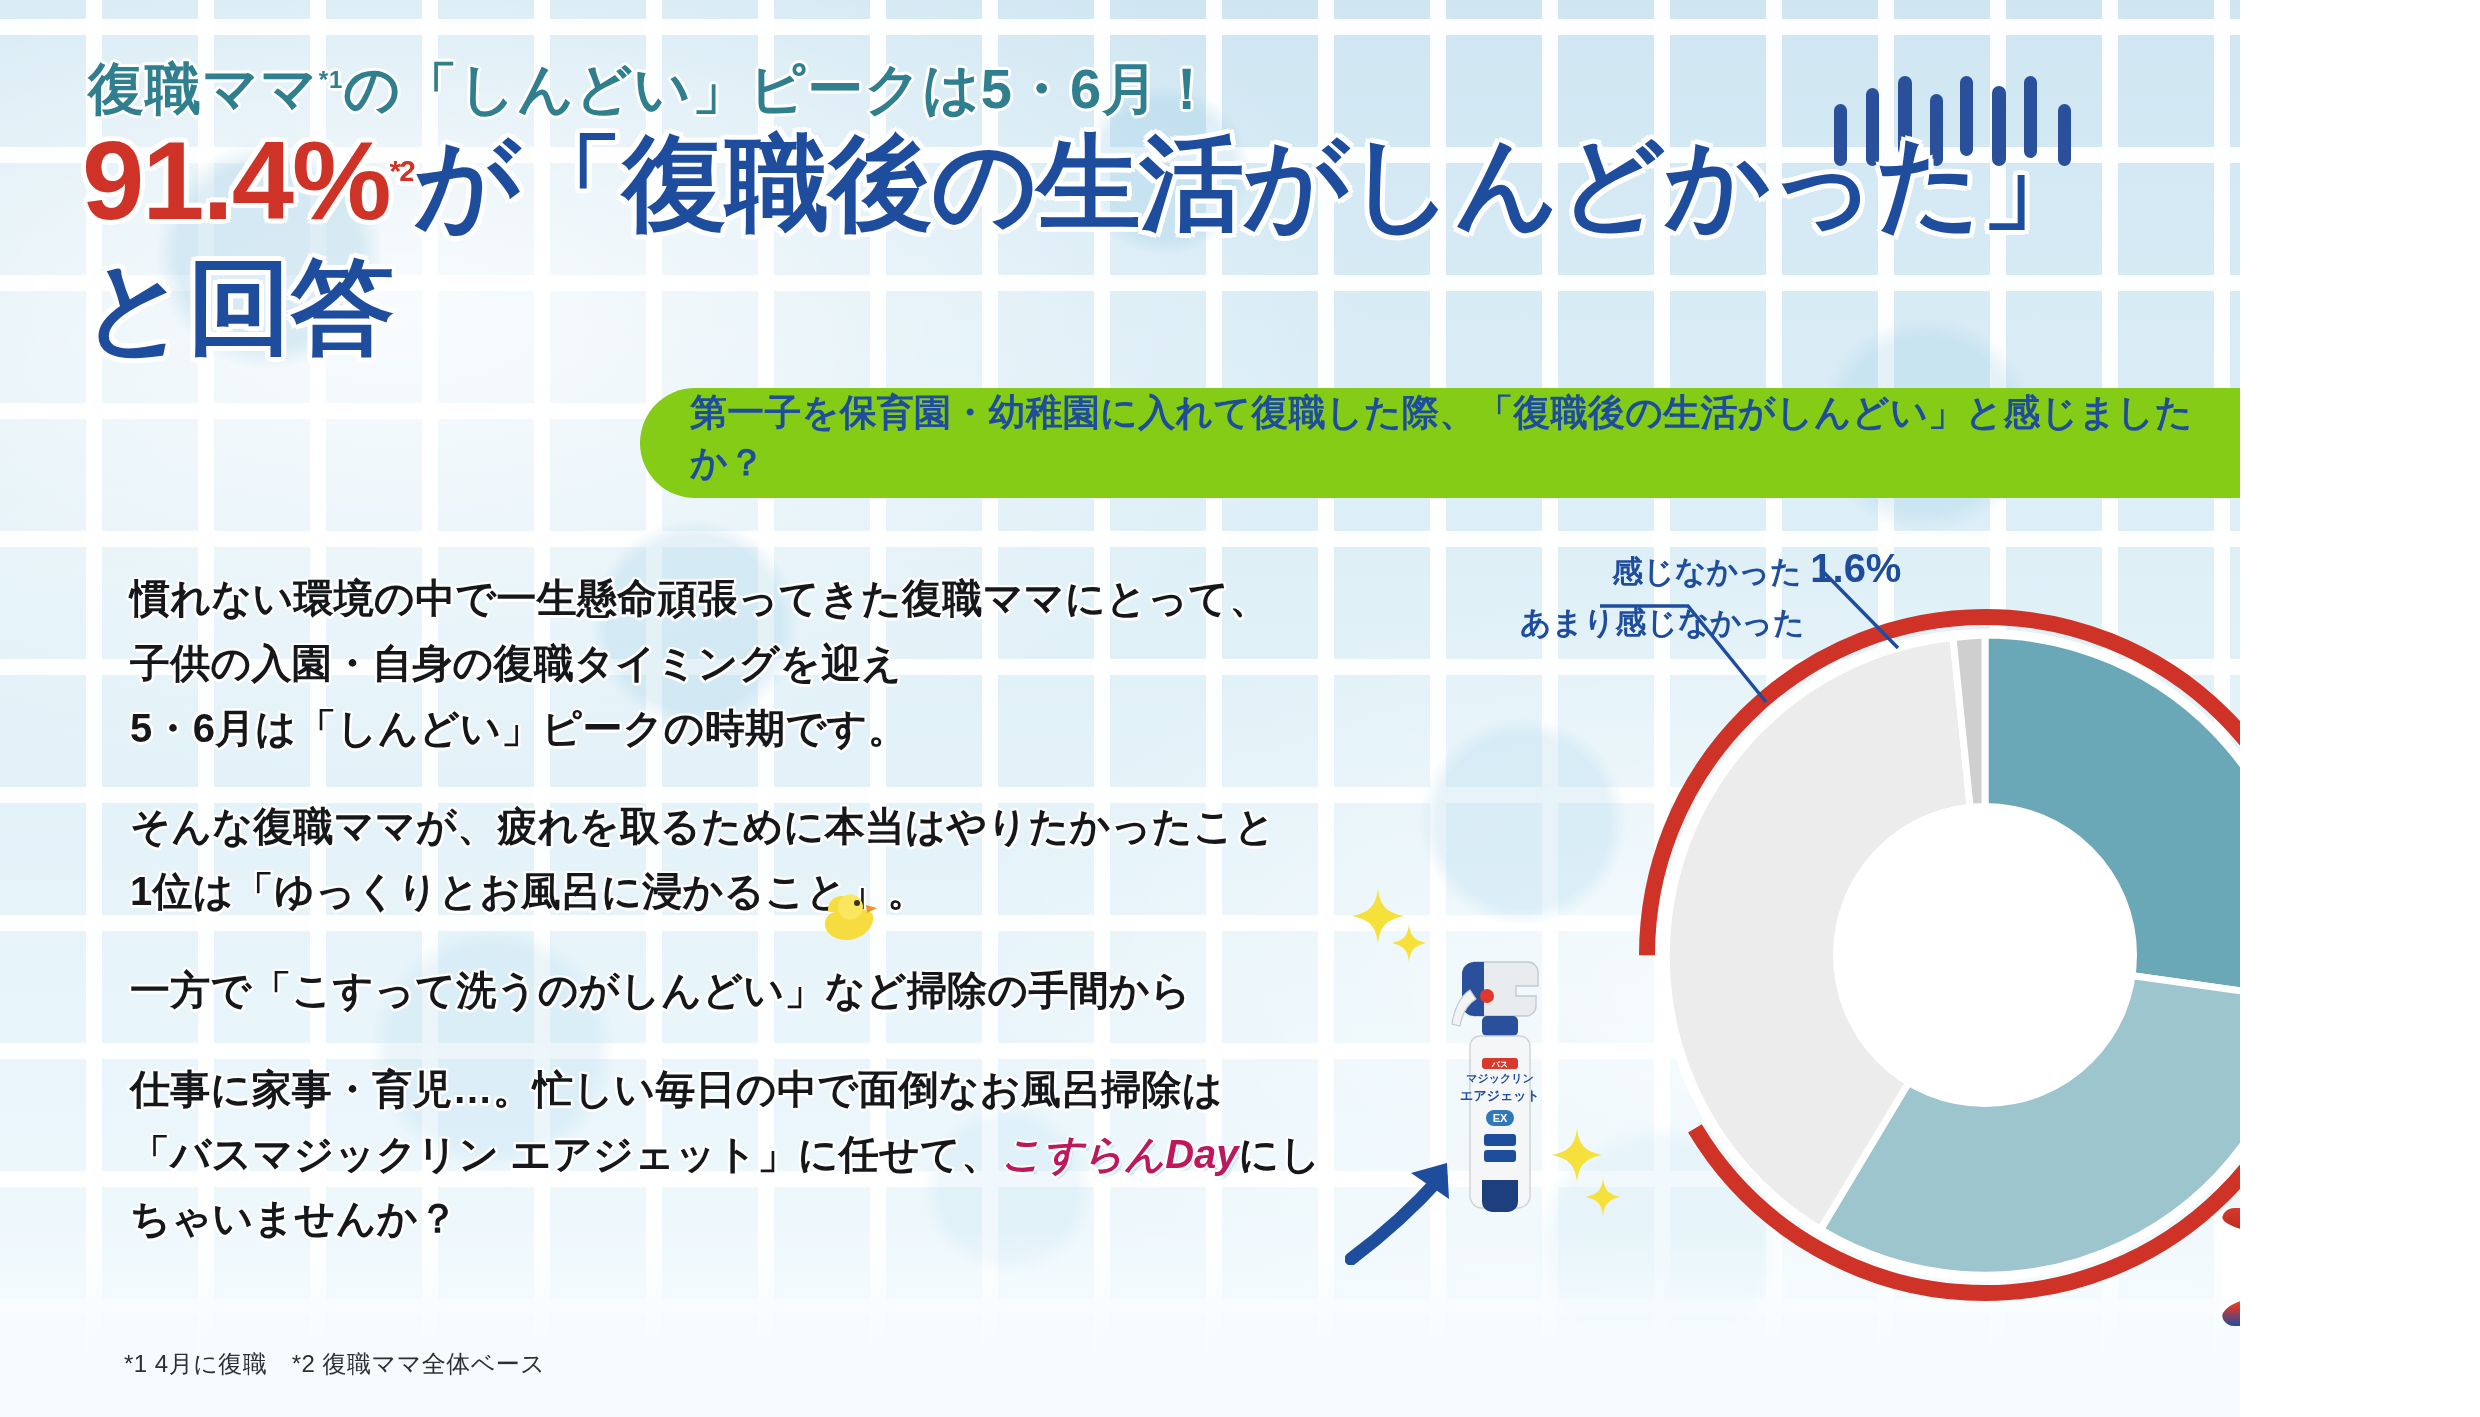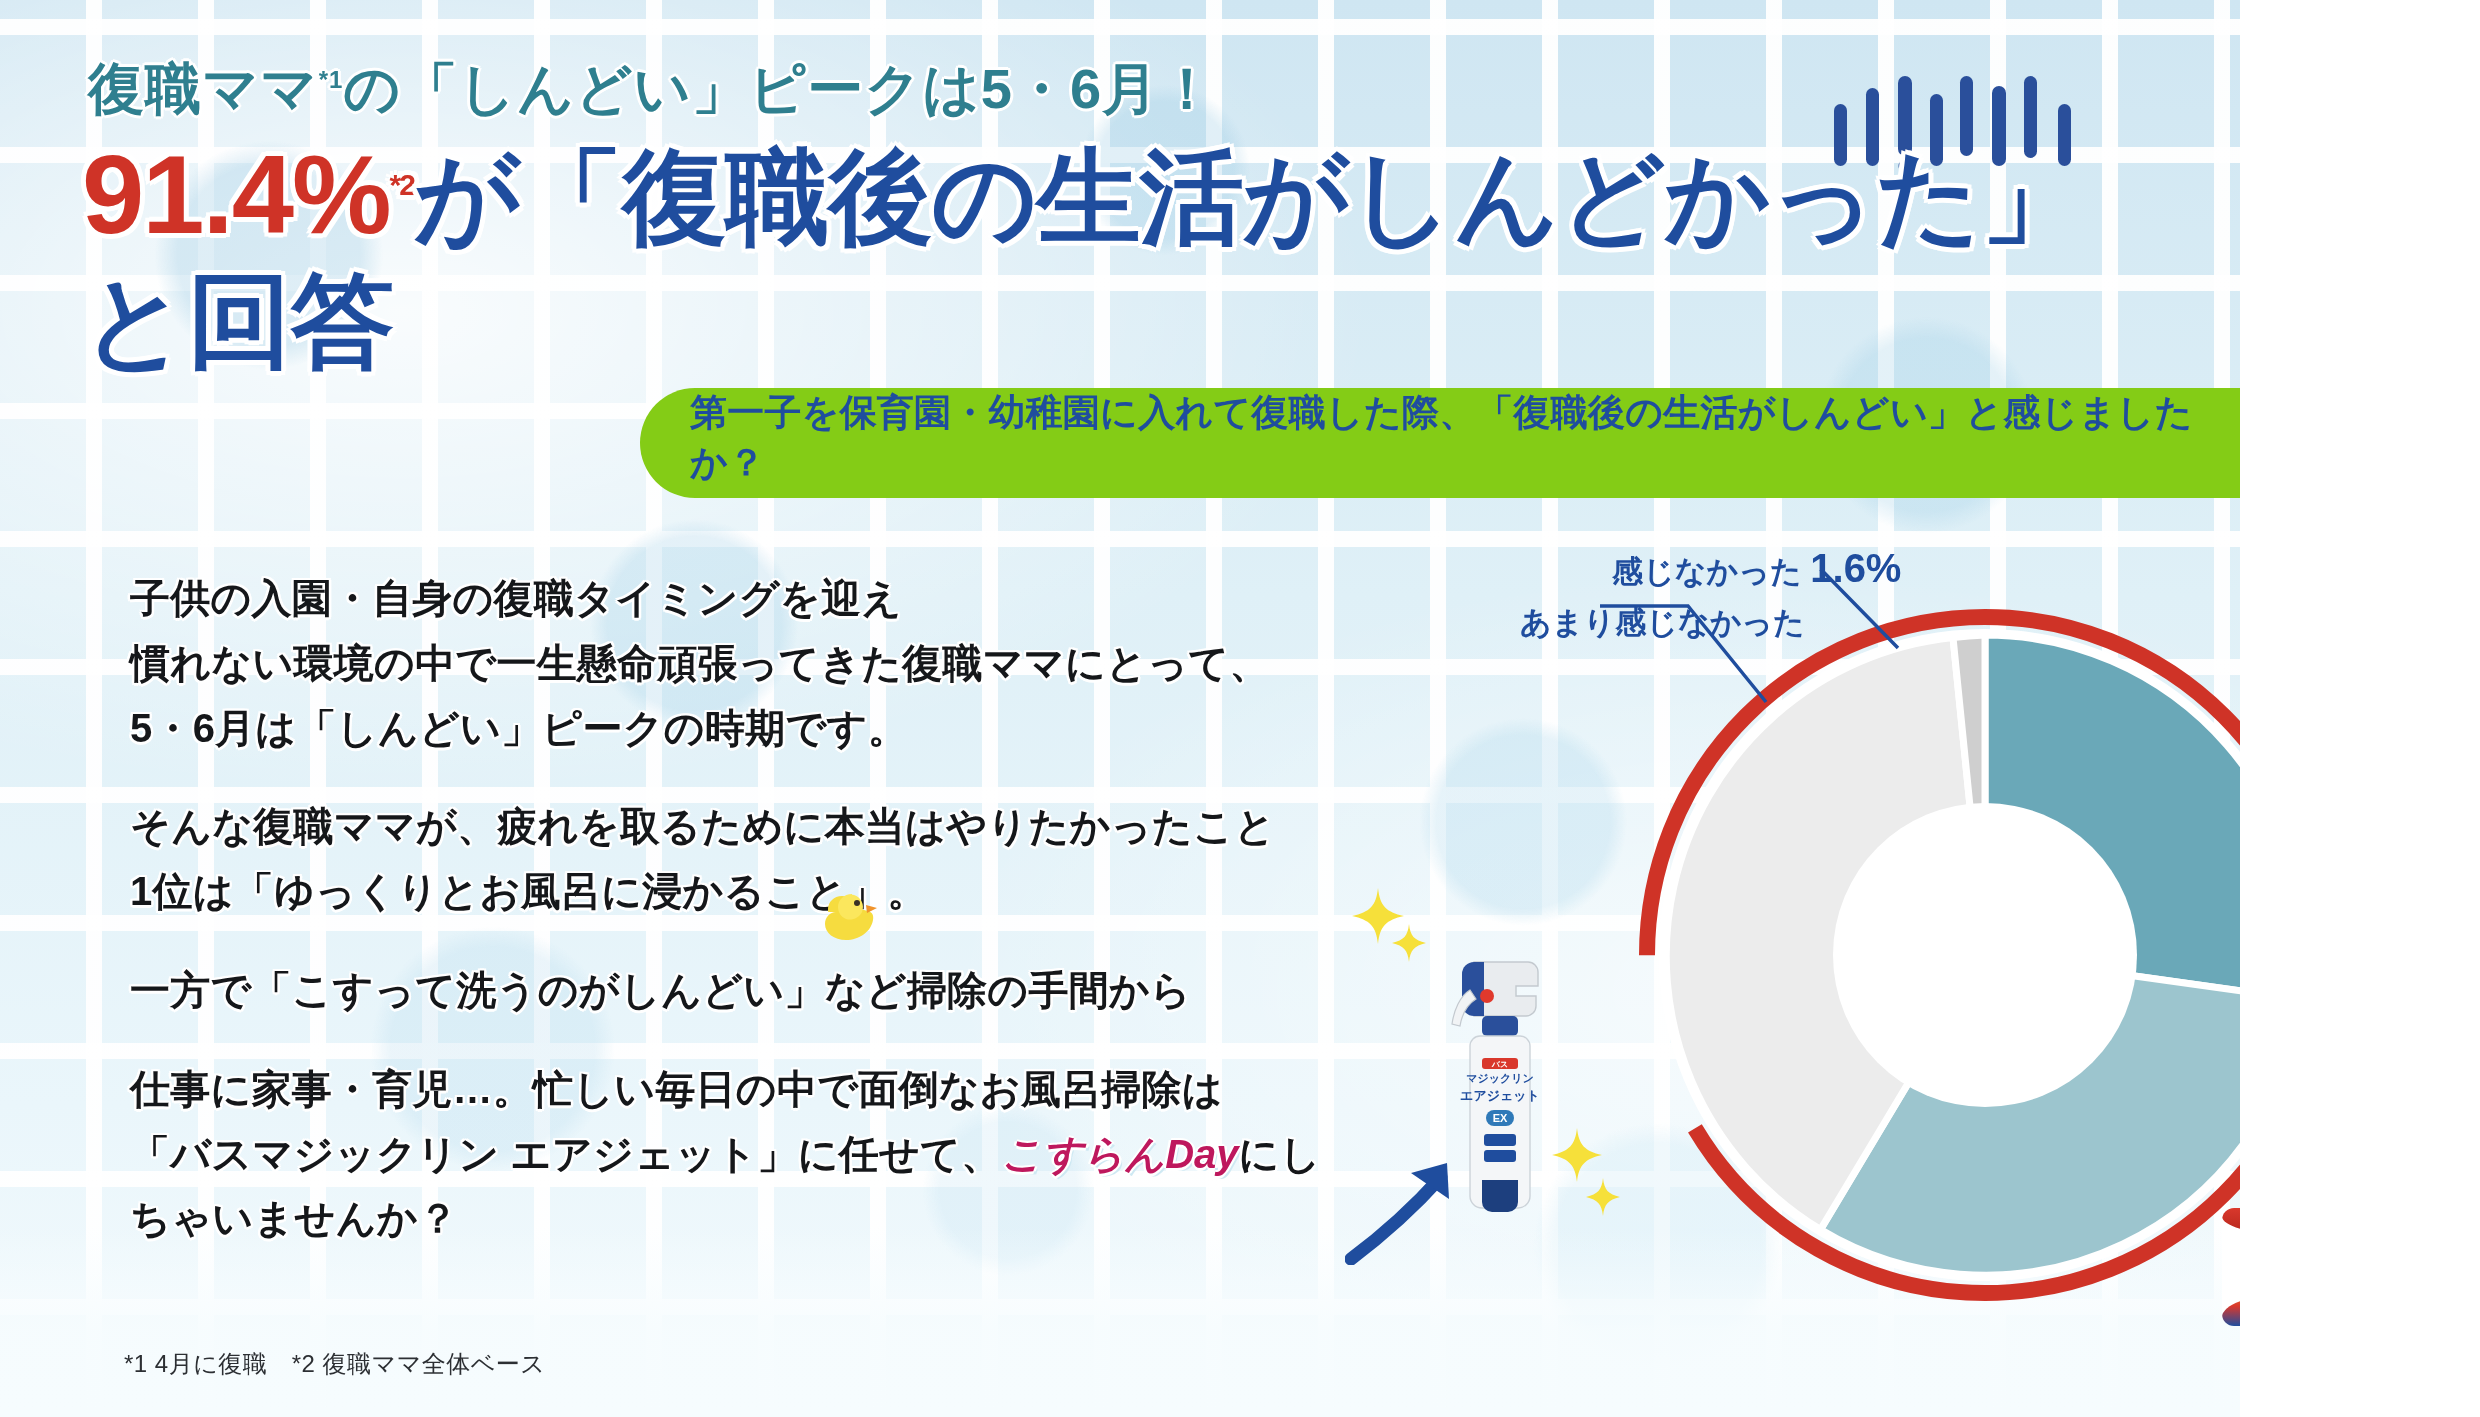--- a/index.html
+++ b/index.html
@@ -61,21 +61,21 @@
     left: 88px; top: 52px;
     font-size: 56px; font-weight: 700; letter-spacing: 1px;
     color: #2f7f8f;
     text-shadow:
       3px 0 0 #fff, -3px 0 0 #fff, 0 3px 0 #fff, 0 -3px 0 #fff,
       2px 2px 0 #fff, -2px 2px 0 #fff, 2px -2px 0 #fff, -2px -2px 0 #fff;
   }
   #kicker sup { font-size: 24px; vertical-align: super; }
 
   #headline {
-    left: 82px; top: 138px; width: 2330px;
+    left: 82px; top: 124px; width: 2330px;
     line-height: 1.02;
   }
   .hl-line { display: block; white-space: nowrap; }
   .hl-red {
     font-size: 112px; font-weight: 900; color: #cf3327;
     letter-spacing: -2px;
     text-shadow:
       5px 0 0 #fff, -5px 0 0 #fff, 0 5px 0 #fff, 0 -5px 0 #fff,
       4px 4px 0 #fff, -4px 4px 0 #fff, 4px -4px 0 #fff, -4px -4px 0 #fff;
   }
@@ -213,22 +213,22 @@
 
   <div class="abs" id="bubble">
     <span id="bubble-q">第一子を保育園・幼稚園に入れて復職した際、「復職後の生活がしんどい」と感じましたか？</span>
     <span id="bubble-n">n=431</span>
   </div>
   <div class="abs" id="bubble-tail"></div>
 
   <div class="abs" id="body-copy">
 
     <div class="para">
+      <p>慣れない環境の中で一生懸命頑張ってきた復職ママにとって、</p>
       <p>子供の入園・自身の復職タイミングを迎え</p>
-      <p>慣れない環境の中で一生懸命頑張ってきた復職ママにとって、</p>
       <p>5・6月は「しんどい」ピークの時期です。</p>
     </div>
 
     <div class="para">
       <p>そんな復職ママが、疲れを取るために本当はやりたかったこと</p>
       <p>1位は「ゆっくりとお風呂に浸かること」。</p>
     </div>
 
     <div class="para">
       <p>一方で「こすって洗うのがしんどい」など掃除の手間から</p>

